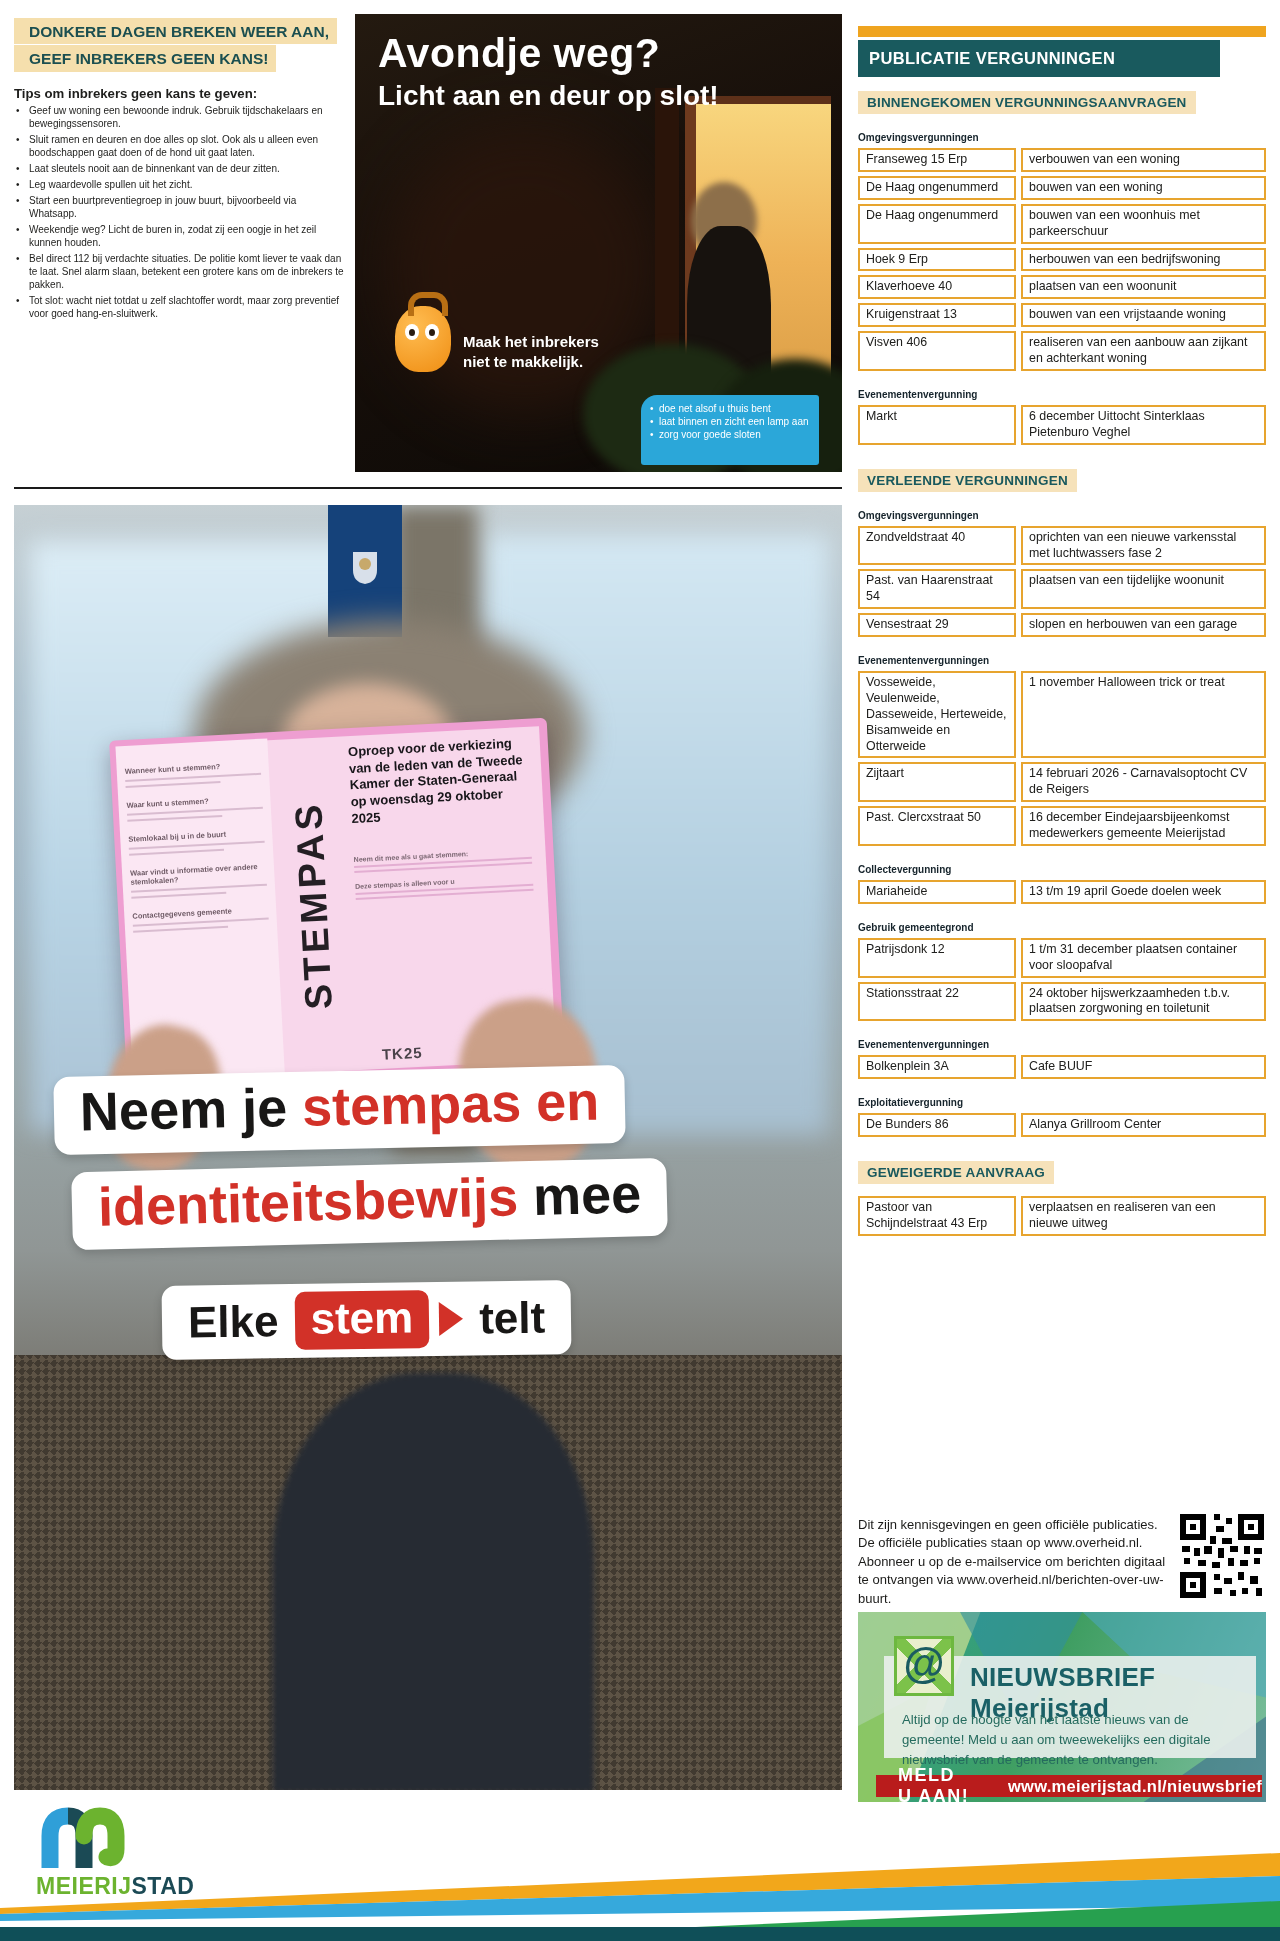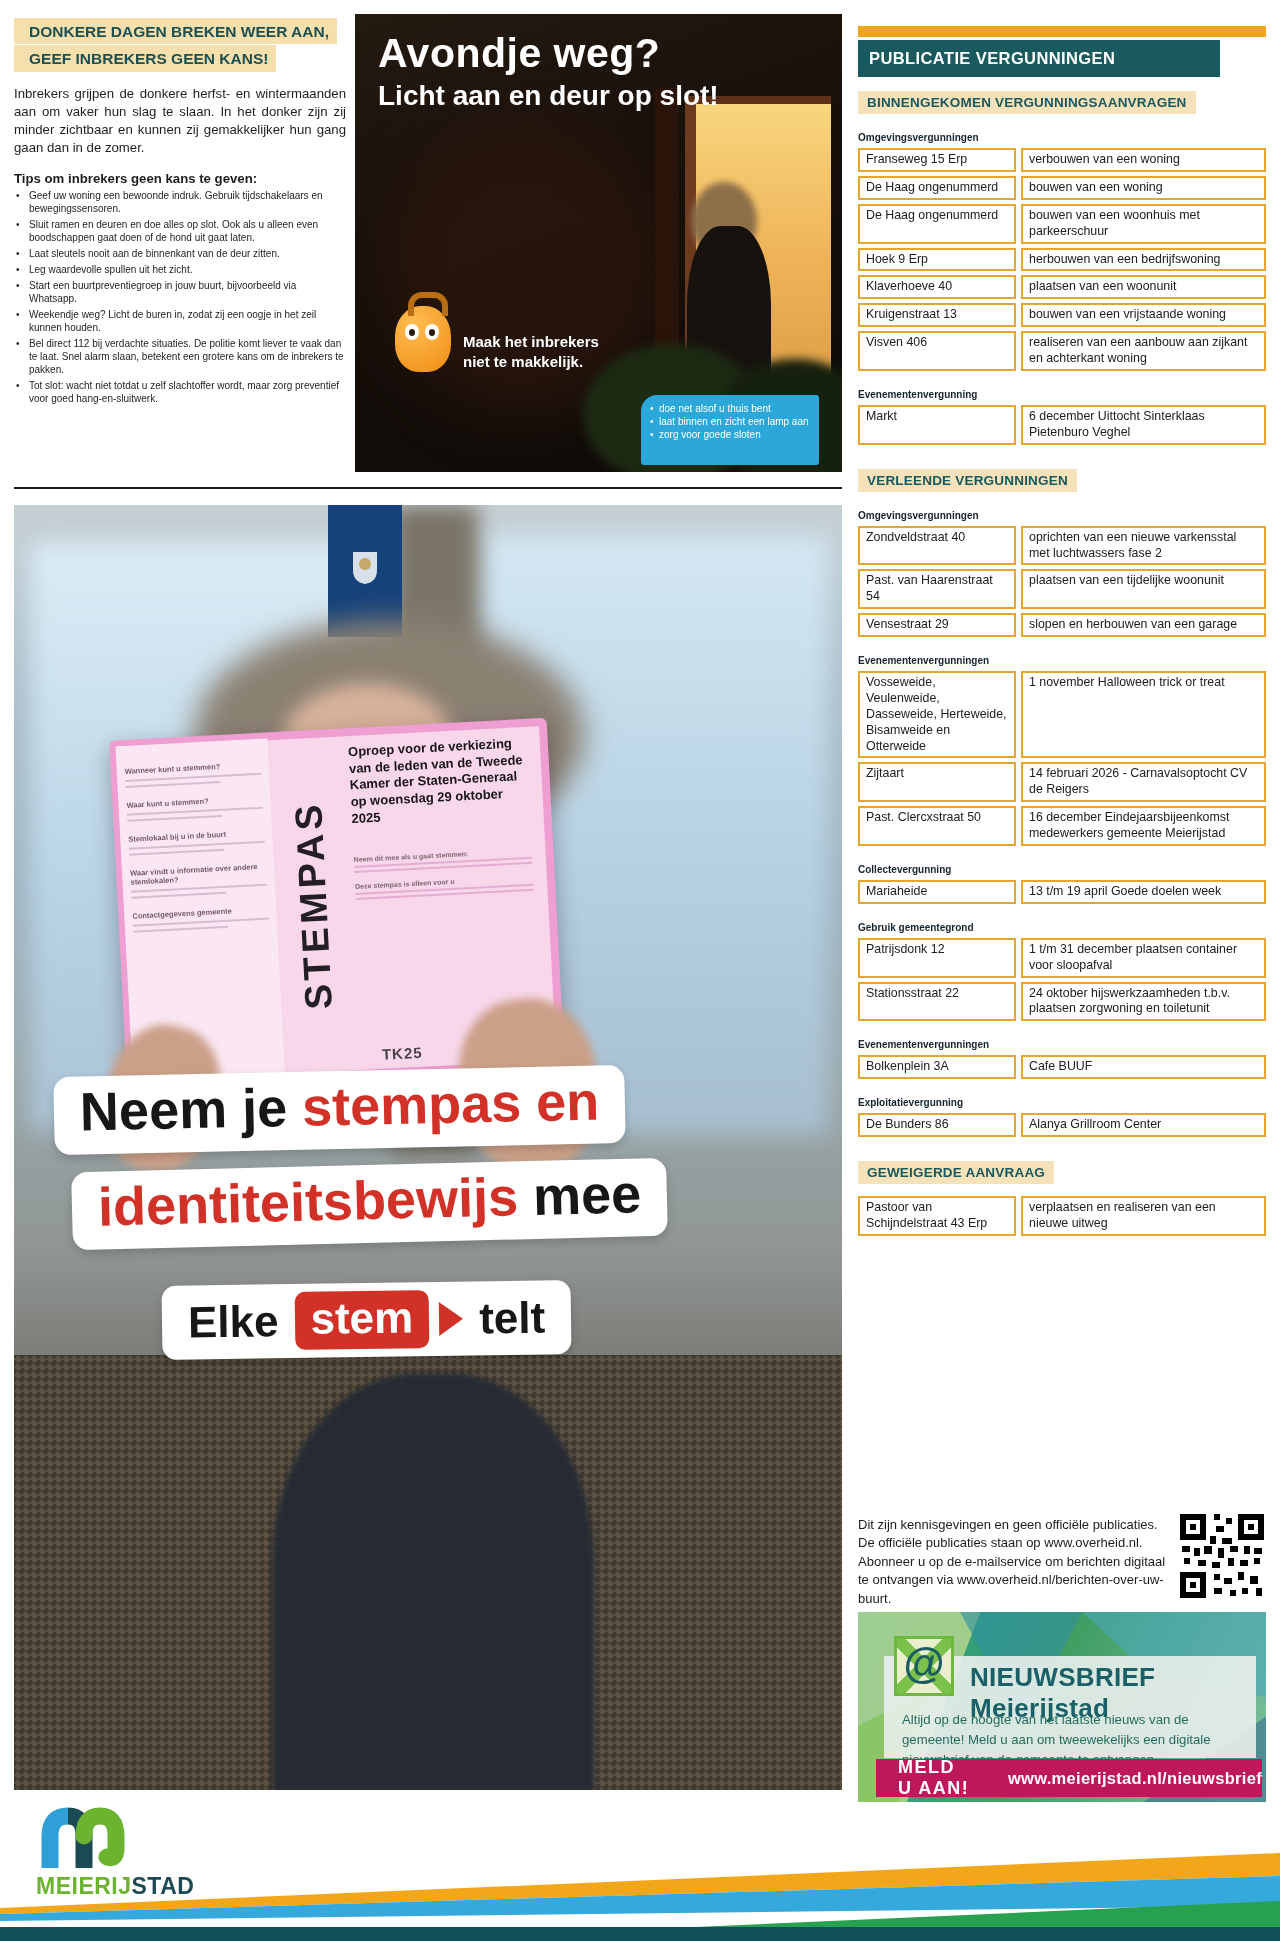--- a/index.html
+++ b/index.html
@@ -124,21 +124,21 @@
 .pg4{clip-path:polygon(70% 100%,100% 55%,100% 100%);background:#3a6b8e;opacity:.6}
 .pg5{clip-path:polygon(0 60%,18% 40%,10% 100%,0 100%);background:#7cc24a;opacity:.6}
 .news-panel{position:absolute;left:26px;top:44px;right:10px;bottom:44px;background:rgba(234,239,237,.9)}
 .news-at{position:absolute;left:36px;top:24px;width:60px;height:60px;background:#e9efcd;border:3px solid #6db83f;
   display:flex;align-items:center;justify-content:center;
   background-image:linear-gradient(45deg,transparent 42%,#7cc24a 42% 58%,transparent 58%),
                    linear-gradient(135deg,transparent 42%,#7cc24a 42% 58%,transparent 58%)}
 .news-at span{font-size:42px;font-weight:bold;color:#1b5c60;line-height:1;margin-top:-4px}
 .news-title{position:absolute;left:112px;top:50px;font-size:26px;font-weight:bold;color:#1a6066;letter-spacing:.3px}
 .news-body{position:absolute;left:44px;top:98px;width:340px;font-size:13.2px;line-height:1.5;color:#256b5e}
-.news-bar{position:absolute;left:18px;right:4px;bottom:5px;height:38px;background:#be185d;color:#fff;
+.news-bar{position:absolute;left:18px;right:4px;bottom:5px;height:22px;background:#b91c1c;color:#fff;
   display:flex;align-items:center;padding-left:22px}
 .news-cta{font-size:18px;font-weight:bold;letter-spacing:1.5px}
 .news-url{font-size:16.5px;font-weight:bold;margin-left:32px;letter-spacing:.3px}
 
 
 .brand{position:absolute;left:36px;top:1804px}
 .brand-text{font-size:23px;font-weight:bold;letter-spacing:.5px;margin-top:1px}
 .brand-text .g{color:#6cb32f}
 .brand-text .d{color:#1b4a55}
 .stripes{position:absolute;left:0;top:1851px}
@@ -146,21 +146,20 @@
 </head>
 <body>
 
 <div id="page">
 
   <div class="article">
     <div class="a-title">
       <span>DONKERE DAGEN BREKEN WEER AAN,</span><br>
       <span>GEEF INBREKERS GEEN KANS!</span>
     </div>
-    <p class="a-intro">Inbrekers grijpen de donkere herfst- en wintermaanden aan om vaker hun slag te slaan. In het donker zijn zij minder zichtbaar en kunnen zij gemakkelijker hun gang gaan dan in de zomer.</p>
     <p class="a-tips-h">Tips om inbrekers geen kans te geven:</p>
     <ul class="tips">
         <li>Geef uw woning een bewoonde indruk. Gebruik tijdschakelaars en bewegingssensoren.</li>
         <li>Sluit ramen en deuren en doe alles op slot. Ook als u alleen even boodschappen gaat doen of de hond uit gaat laten.</li>
         <li>Laat sleutels nooit aan de binnenkant van de deur zitten.</li>
         <li>Leg waardevolle spullen uit het zicht.</li>
         <li>Start een buurtpreventiegroep in jouw buurt, bijvoorbeeld via Whatsapp.</li>
         <li>Weekendje weg? Licht de buren in, zodat zij een oogje in het zeil kunnen houden.</li>
         <li>Bel direct 112 bij verdachte situaties. De politie komt liever te vaak dan te laat. Snel alarm slaan, betekent een grotere kans om de inbrekers te pakken.</li>
         <li>Tot slot: wacht niet totdat u zelf slachtoffer wordt, maar zorg preventief voor goed hang-en-sluitwerk.</li>

